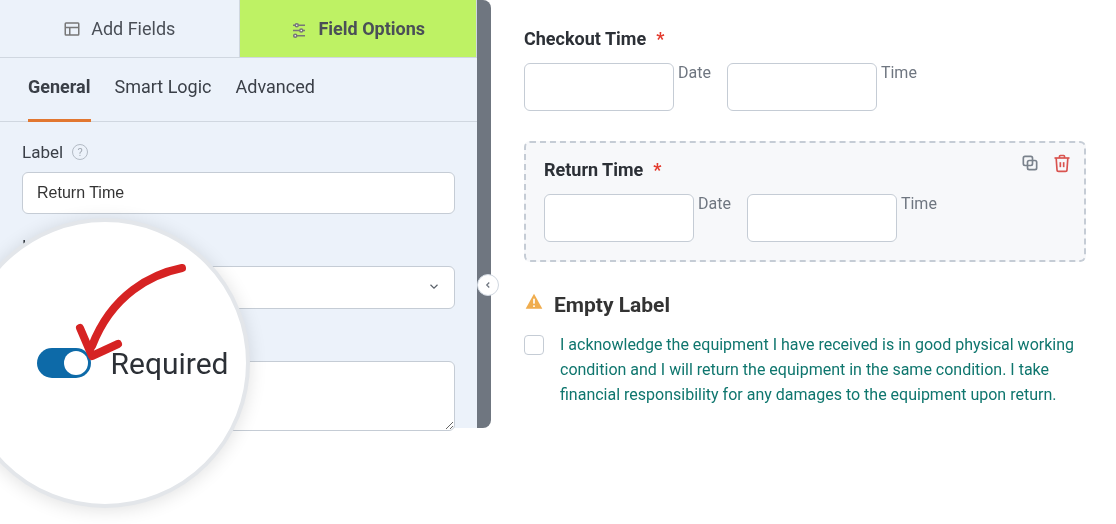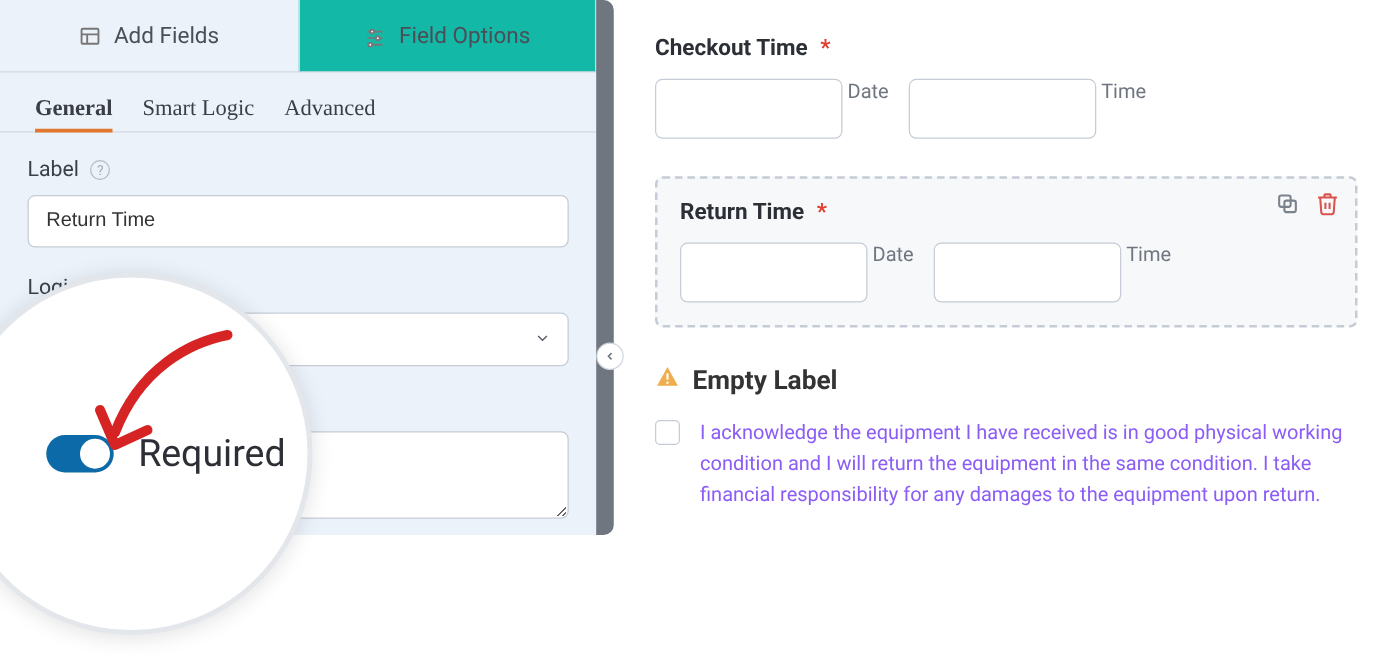--- a/index.html
+++ b/index.html
@@ -64,39 +64,38 @@
     padding: 18px 0;
     display: flex;
     align-items: center;
     justify-content: center;
     gap: 10px;
     font-size: 18px;
     color: #4a4f57;
     cursor: pointer;
   }
   .top-tab.active {
-    background: #14b8a6;
-    font-weight: 400;
+    background: #bef264;
+    font-weight: 700;
     box-shadow: inset -1px 0 0 #d0d7e0, inset 1px 0 0 #d0d7e0;
   }
   .top-tab .ticon { width:18px; height:18px; display:inline-block; color:#777; }
   
   .sub-tabs {
     display: flex;
     gap: 24px;
     padding: 18px 22px 0 28px;
     border-bottom: 1px solid #d0d7e0;
   }
   .sub-tab {
-    padding-bottom: 6px;
+    padding-bottom: 22px;
     font-size: 18px;
     color: #3a3f47;
     cursor: pointer;
     margin-bottom: -1px;
-    font-family: Liberation Serif, serif;
   }
   .sub-tab.active {
     font-weight: 700;
     border-bottom: 3px solid #e27730;
   }
   
   .panel-body { padding: 20px 22px; }
   .field-heading { margin-bottom: 20px; }
   .field-heading .fname { font-weight: 700; font-size: 19px; color:#2c3036; }
   .field-heading .fid  { color:#7a828c; font-size: 19px; margin-left: 4px; }
@@ -182,21 +181,21 @@
     position: relative;
   }
   .selected .field-actions {
     position:absolute; top:10px; right:12px; display:flex; gap:12px;
   }
   .act-btn { cursor:pointer; color:#7a828c; }
   .act-btn.del { color:#d9534f; }
   
   .empty-label-row { display:flex; align-items:center; gap:10px; font-weight:700; font-size:21px; margin-bottom:16px;}
   .warn-icon { color:#f0ad4e; }
-  .cb-row { display:flex; align-items:flex-start; gap:16px; font-size:16px; color:#8b5cf6; line-height:1.55;}
+  .cb-row { display:flex; align-items:flex-start; gap:16px; font-size:16px; color:#0f766e; line-height:1.55;}
   .cb {
     flex-shrink:0;
     width:20px; height:20px; border:1.5px solid #c5ccd5; border-radius:4px;
     background:#fff; margin-top:2px; cursor:pointer;
   }
 </style>
 </head>
 <body>
 
 <div class="app">

